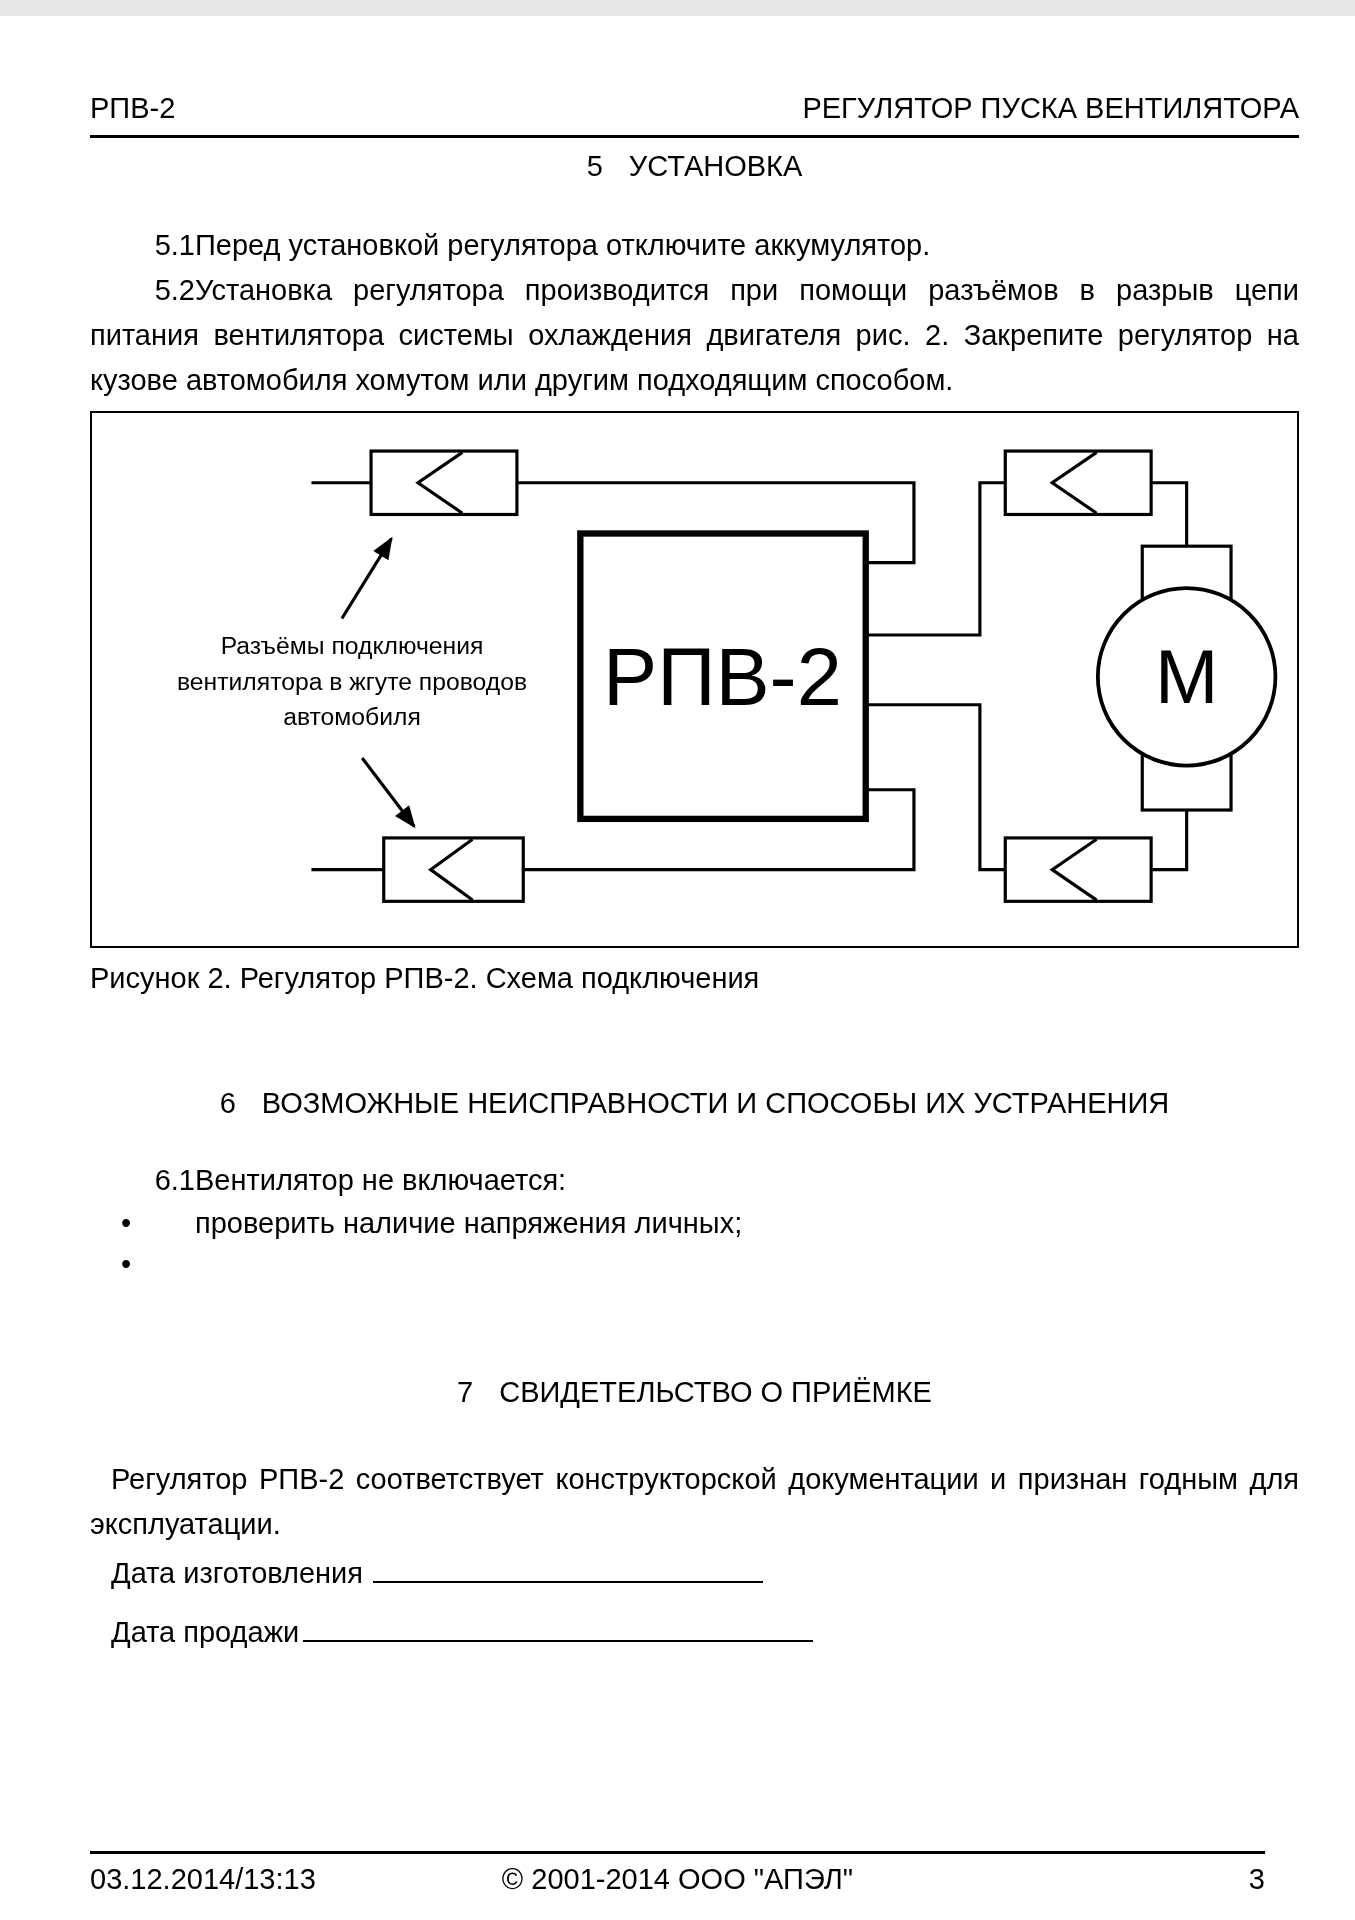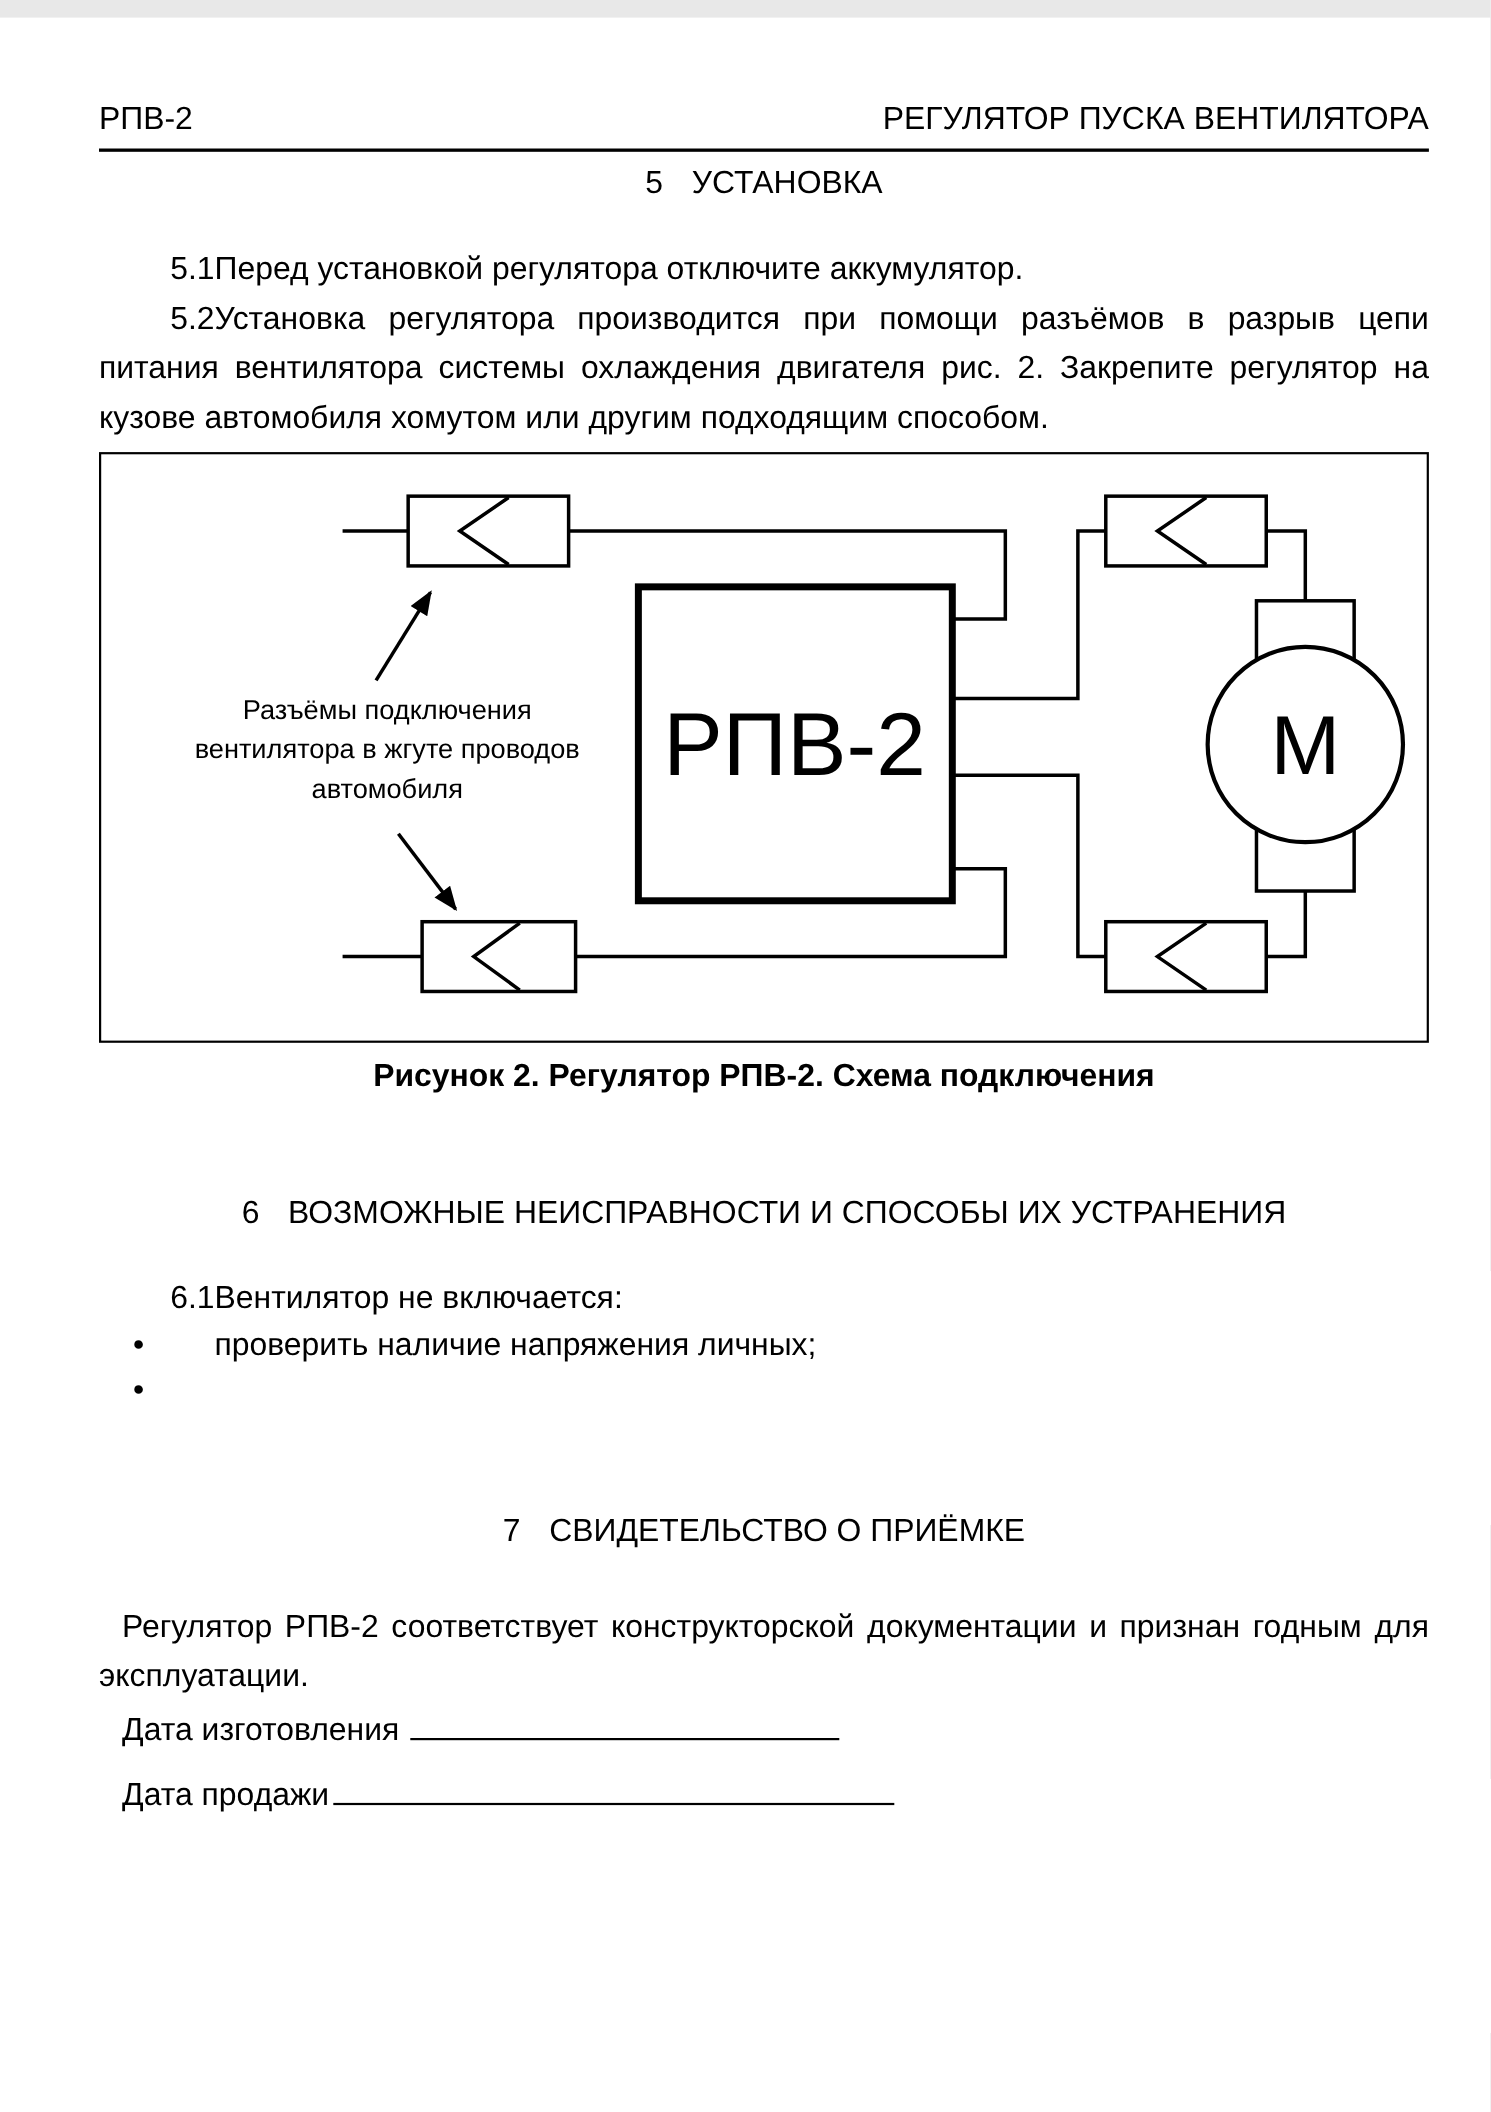--- a/index.html
+++ b/index.html
@@ -32,21 +32,21 @@
   .para { text-align: justify; text-indent: 21px; }
   .p51 { margin-top: 34px; text-align: left; }
   .pnum { display: inline-block; min-width: 84px; text-indent: 0; text-align: right; }
   .fig-frame {
     margin-top: 8px;
     border: 2px solid #000;
     background: #fff;
   }
   .fig-frame svg { display: block; width: 100%; height: auto; }
   svg text { font-family: "Liberation Sans", sans-serif; fill: #000; stroke: none; }
-  .caption { text-align: center; margin-top: 8px; font-weight: bold; }
+  .caption { text-align: left; margin-top: 8px; }
   .p61 { margin-top: 32px; }
   .bullet-row { display: flex; line-height: 41px; }
   .bullet-mark { margin-left: 31px; width: 74px; flex: 0 0 74px; }
   .p7 { margin-top: 42px; }
   .date-line { margin-top: 4px; text-indent: 21px; white-space: nowrap; }
   .fill-line {
     display: inline-block;
     border-bottom: 2px solid #000;
     height: 1em;
     vertical-align: baseline;
@@ -182,14 +182,21 @@
 
   <div class="date-line">
     <span>Дата изготовления</span><span class="fill-line fill-made"></span>
   </div>
 
 
   <div class="date-line date-sold-row">
     <span>Дата продажи</span><span class="fill-line fill-sold"></span>
   </div>
 
+  <div class="footer">
+    <div class="footer-inner">
+      <span>03.12.2014/13:13</span>
+      <span class="footer-center">© 2001-2014 ООО "АПЭЛ"</span>
+      <span>3</span>
+    </div>
+  </div>
 
 </div>
 
 </body></html>

